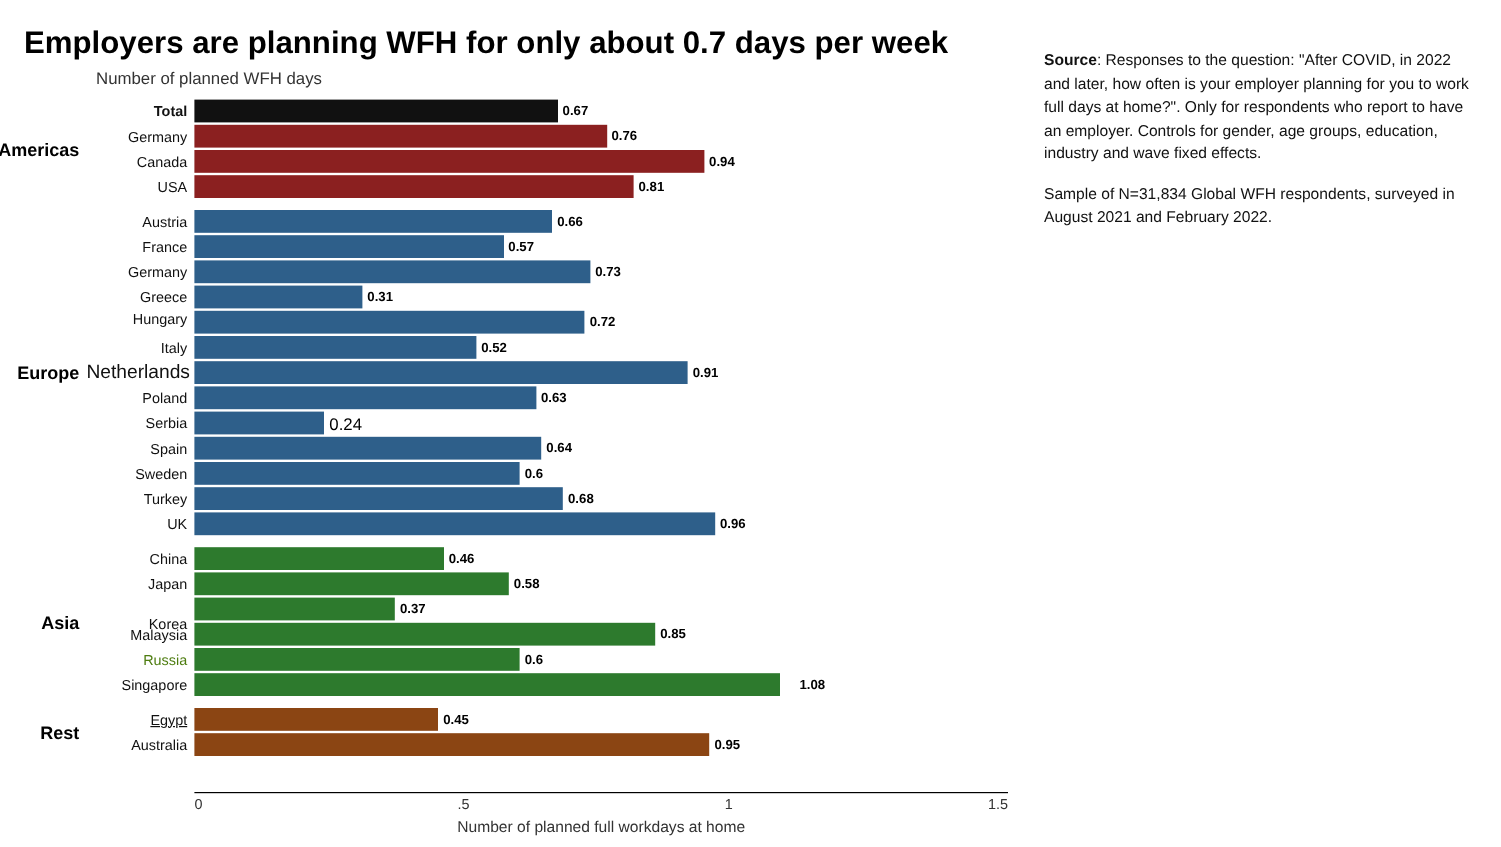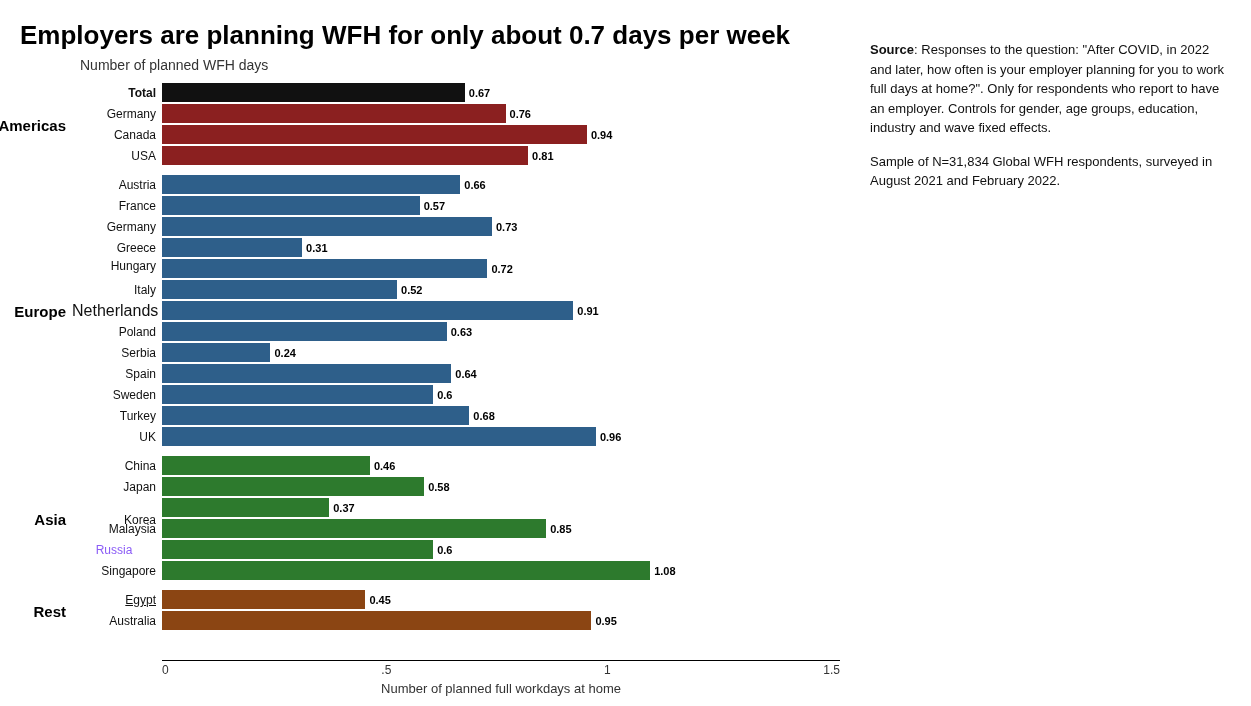--- a/index.html
+++ b/index.html
@@ -149,21 +149,21 @@
                     <div style="width: 90px; text-align: right; font-size: 12px; padding-right: 6px; flex-shrink: 0; color: rgb(17, 17, 17);">Poland</div>
                     <div style="flex: 1 1 0%; position: relative; height: 19px;">
                       <div style="position: absolute; left: 0px; top: 0px; height: 100%; width: 42%; background-color: rgb(46, 95, 138);"></div>
                       <div style="position: absolute; left: 42%; padding-left: 4px; top: 50%; transform: translateY(-50%); font-size: 11px; color: rgb(0, 0, 0); font-weight: bold; white-space: nowrap;">0.63</div>
                     </div>
                   </div>
                   <div style="display: flex; align-items: center; height: 19px; margin-bottom: 2px;">
                     <div style="width: 90px; text-align: right; font-size: 12px; padding-right: 6px; flex-shrink: 0; color: rgb(17, 17, 17);">Serbia</div>
                     <div style="flex: 1 1 0%; position: relative; height: 19px;">
                       <div style="position: absolute; left: 0px; top: 0px; height: 100%; width: 16%; background-color: rgb(46, 95, 138);"></div>
-                      <div style="position: absolute; left: 16%; padding-left: 4px; top: 50%; transform: translateY(-50%); font-size: 11px; color: rgb(0, 0, 0); font-weight: bold; white-space: nowrap;">0.24</div>
+                      <div style="position: absolute; left: 16%; padding-left: 4px; top: 50%; transform: translateY(-50%); font-size: 14px; color: rgb(0, 0, 0); font-weight: normal; white-space: nowrap;">0.24</div>
                     </div>
                   </div>
                   <div style="display: flex; align-items: center; height: 19px; margin-bottom: 2px;">
                     <div style="width: 90px; text-align: right; font-size: 12px; padding-right: 6px; flex-shrink: 0; color: rgb(17, 17, 17);">Spain</div>
                     <div style="flex: 1 1 0%; position: relative; height: 19px;">
                       <div style="position: absolute; left: 0px; top: 0px; height: 100%; width: 42.6667%; background-color: rgb(46, 95, 138);"></div>
                       <div style="position: absolute; left: 42.6667%; padding-left: 4px; top: 50%; transform: translateY(-50%); font-size: 11px; color: rgb(0, 0, 0); font-weight: bold; white-space: nowrap;">0.64</div>
                     </div>
                   </div>
                   <div style="display: flex; align-items: center; height: 19px; margin-bottom: 2px;">
@@ -215,31 +215,31 @@
                     </div>
                   </div>
                   <div style="display: flex; align-items: center; height: 19px; margin-bottom: 2px;">
                     <div style="width: 90px; text-align: right; font-size: 12px; padding-right: 6px; flex-shrink: 0; color: rgb(17, 17, 17);">Malaysia</div>
                     <div style="flex: 1 1 0%; position: relative; height: 19px;">
                       <div style="position: absolute; left: 0px; top: 0px; height: 100%; width: 56.6667%; background-color: rgb(45, 122, 45);"></div>
                       <div style="position: absolute; left: 56.6667%; padding-left: 4px; top: 50%; transform: translateY(-50%); font-size: 11px; color: rgb(0, 0, 0); font-weight: bold; white-space: nowrap;">0.85</div>
                     </div>
                   </div>
                   <div style="display: flex; align-items: center; height: 19px; margin-bottom: 2px;">
-                    <div style="width: 90px; text-align: center; font-size: 12px; padding-right: 6px; flex-shrink: 0; color: #8b5cf6;">Russia</div>
+                    <div style="width: 90px; text-align: right; font-size: 12px; padding-right: 6px; flex-shrink: 0; color: #4d7c0f;">Russia</div>
                     <div style="flex: 1 1 0%; position: relative; height: 19px;">
                       <div style="position: absolute; left: 0px; top: 0px; height: 100%; width: 40%; background-color: rgb(45, 122, 45);"></div>
                       <div style="position: absolute; left: 40%; padding-left: 4px; top: 50%; transform: translateY(-50%); font-size: 11px; color: rgb(0, 0, 0); font-weight: bold; white-space: nowrap;">0.6</div>
                     </div>
                   </div>
                   <div style="display: flex; align-items: center; height: 19px; margin-bottom: 2px;">
                     <div style="width: 90px; text-align: right; font-size: 12px; padding-right: 6px; flex-shrink: 0; color: rgb(17, 17, 17);">Singapore</div>
                     <div style="flex: 1 1 0%; position: relative; height: 19px;">
                       <div style="position: absolute; left: 0px; top: 0px; height: 100%; width: 72%; background-color: rgb(45, 122, 45);"></div>
-                      <div style="position: absolute; left: 72%; padding-left: 4px; top: 50%; transform: translateY(-50%); font-size: 11px; color: rgb(0, 0, 0); font-weight: bold; white-space: nowrap;">1.08</div>
+                      <div style="position: absolute; left: 72%; padding-left: 16px; top: 50%; transform: translateY(-50%); font-size: 11px; color: rgb(0, 0, 0); font-weight: bold; white-space: nowrap;">1.08</div>
                     </div>
                   </div>
                 </div>
               </div>
               <div style="height: 8px;"></div>
               <div style="display: flex; flex-direction: row;">
                 <div style="width: 52px; display: flex; align-items: center; justify-content: flex-end; padding-right: 6px; font-size: 15px; font-weight: bold; flex-shrink: 0;">Rest</div>
                 <div style="flex: 1 1 0%; display: flex; flex-direction: column; position: relative;">
                   <div style="display: flex; align-items: center; height: 19px; margin-bottom: 2px;">
                     <div style="width: 90px; text-align: right; font-size: 12px; padding-right: 6px; flex-shrink: 0; color: rgb(17, 17, 17); text-decoration: underline;">Egypt</div>

